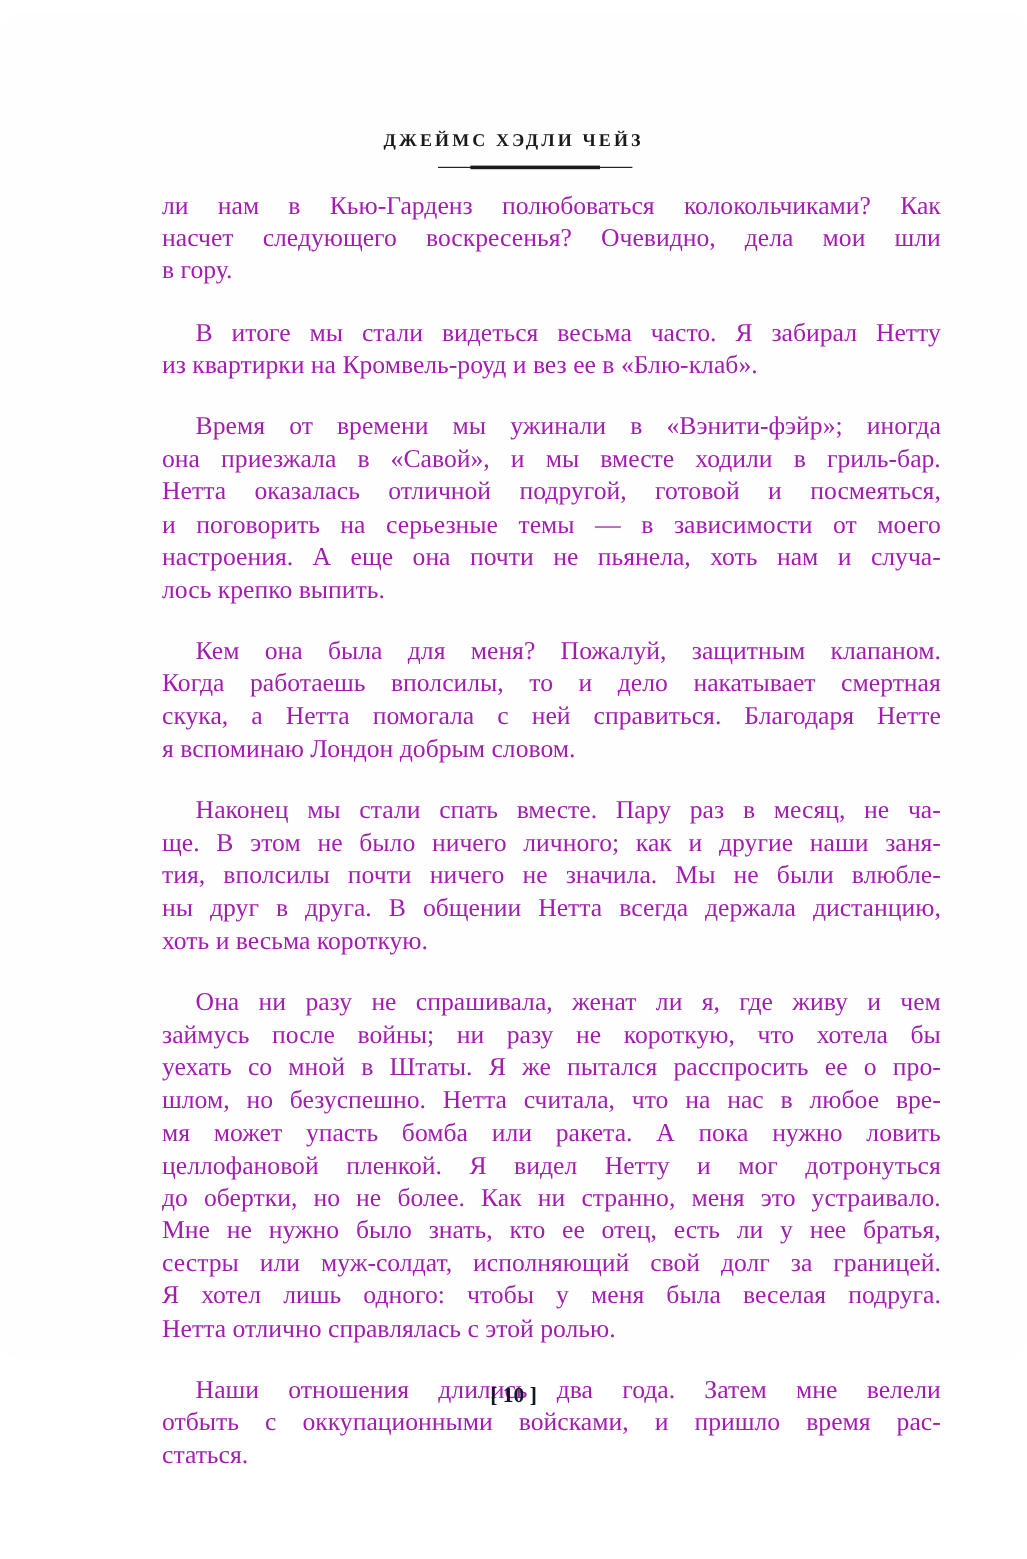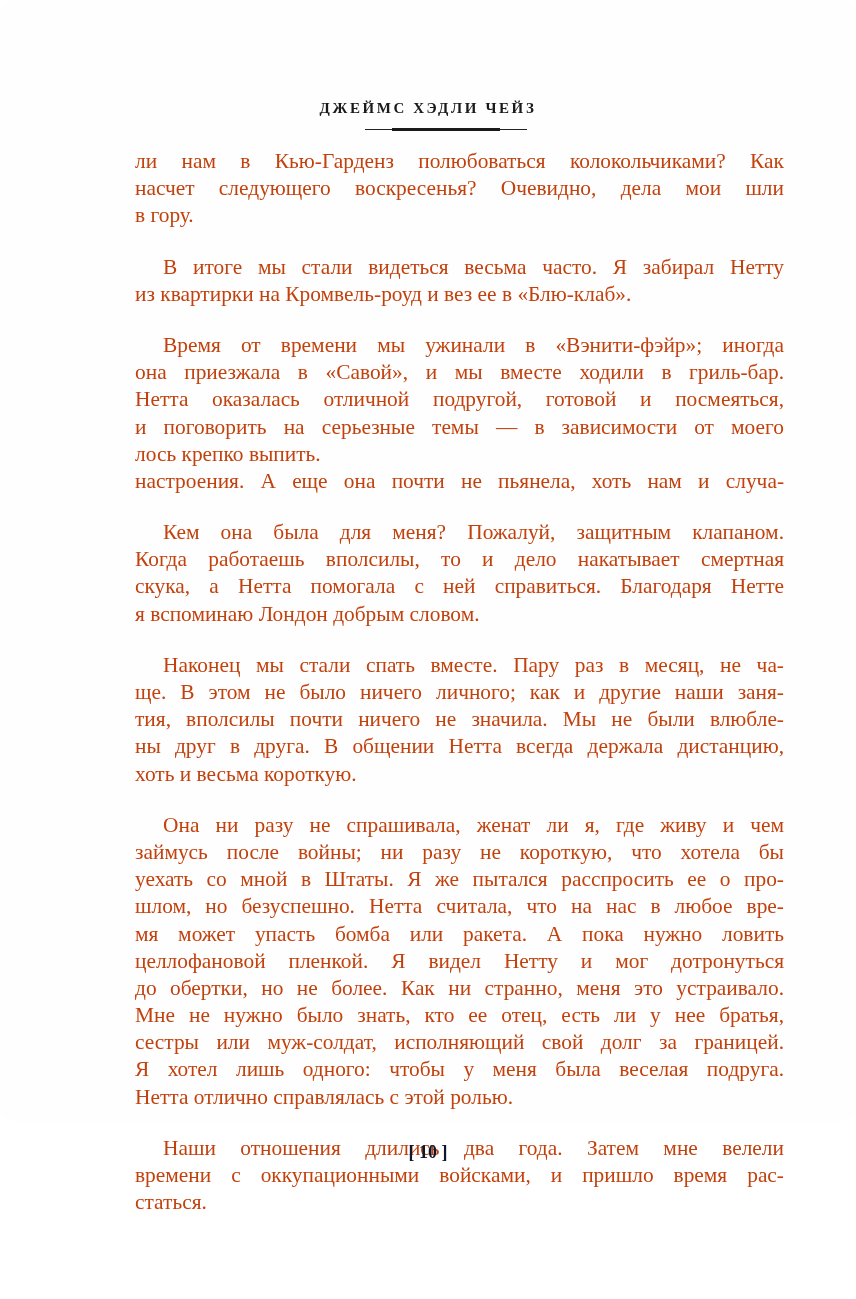--- a/index.html
+++ b/index.html
@@ -1,32 +1,32 @@
 <!DOCTYPE html>
 <html><head>
 <meta charset="utf-8">
 <style>
   html, body { margin: 0; padding: 0; background: #ffffff; }
   body { width: 856px; height: 1299px; position: relative; overflow: hidden; }
-  .page { position: absolute; left: 0; top: 0; width: 856px; height: 1122px; background: #fefefe; border-radius: 16px; }
+  .page { position: absolute; left: 0; top: 10px; width: 856px; height: 1122px; background: #fefefe; border-radius: 16px; }
   .running-head {
     position: absolute; left: 0; width: 856px; top: 100px; text-align: center;
     font-family: "Liberation Serif", serif; font-weight: bold; font-size: 15px;
     letter-spacing: 2.6px; color: #1a1a1a;
   }
   .head-rule {
     position: absolute; top: 129px; left: 365px; width: 162px; height: 1px; background: #222;
   }
   .head-rule-thick {
     position: absolute; top: 128px; left: 392px; width: 108px; height: 3px; background: #1a1a1a;
   }
   .body-text {
     position: absolute; left: 135px; top: 148px; width: 649px;
     font-family: "Liberation Serif", serif; font-size: 21.4px; line-height: 27.2px;
-    color: #c2410c;
+    color: #a21caf;
   }
   .line { display: block; height: 27.2px; white-space: nowrap; text-align: justify; text-align-last: justify; }
   .line.last { text-align-last: left; }
   .line.indent { padding-left: 28px; margin-top: 24px; }
   .folio {
     position: absolute; top: 1142px; left: 0; width: 856px; text-align: center;
     font-family: "Liberation Serif", serif; font-weight: bold; font-size: 18px; color: #0f172a;
   }
 </style>
 </head>
@@ -39,22 +39,22 @@
   <div class="body-text" id="body-text">
       <span class="line">ли нам в Кью-Гарденз полюбоваться колокольчиками? Как</span>
       <span class="line">насчет следующего воскресенья? Очевидно, дела мои шли</span>
       <span class="line last">в гору.</span>
       <span class="line indent">В итоге мы стали видеться весьма часто. Я забирал Нетту</span>
       <span class="line last">из квартирки на Кромвель-роуд и вез ее в «Блю-клаб».</span>
       <span class="line indent">Время от времени мы ужинали в «Вэнити-фэйр»; иногда</span>
       <span class="line">она приезжала в «Савой», и мы вместе ходили в гриль-бар.</span>
       <span class="line">Нетта оказалась отличной подругой, готовой и посмеяться,</span>
       <span class="line">и поговорить на серьезные темы — в зависимости от моего</span>
+      <span class="line">настроения. А еще она почти не пьянела, хоть нам и случа-</span>
       <span class="line last">лось крепко выпить.</span>
-      <span class="line">настроения. А еще она почти не пьянела, хоть нам и случа-</span>
       <span class="line indent">Кем она была для меня? Пожалуй, защитным клапаном.</span>
       <span class="line">Когда работаешь вполсилы, то и дело накатывает смертная</span>
       <span class="line">скука, а Нетта помогала с ней справиться. Благодаря Нетте</span>
       <span class="line last">я вспоминаю Лондон добрым словом.</span>
       <span class="line indent">Наконец мы стали спать вместе. Пару раз в месяц, не ча-</span>
       <span class="line">ще. В этом не было ничего личного; как и другие наши заня-</span>
       <span class="line">тия, вполсилы почти ничего не значила. Мы не были влюбле-</span>
       <span class="line">ны друг в друга. В общении Нетта всегда держала дистанцию,</span>
       <span class="line last">хоть и весьма короткую.</span>
       <span class="line indent">Она ни разу не спрашивала, женат ли я, где живу и чем</span>
@@ -62,17 +62,17 @@
       <span class="line">уехать со мной в Штаты. Я же пытался расспросить ее о про-</span>
       <span class="line">шлом, но безуспешно. Нетта считала, что на нас в любое вре-</span>
       <span class="line">мя может упасть бомба или ракета. А пока нужно ловить</span>
       <span class="line">целлофановой пленкой. Я видел Нетту и мог дотронуться</span>
       <span class="line">до обертки, но не более. Как ни странно, меня это устраивало.</span>
       <span class="line">Мне не нужно было знать, кто ее отец, есть ли у нее братья,</span>
       <span class="line">сестры или муж-солдат, исполняющий свой долг за границей.</span>
       <span class="line">Я хотел лишь одного: чтобы у меня была веселая подруга.</span>
       <span class="line last">Нетта отлично справлялась с этой ролью.</span>
       <span class="line indent">Наши отношения длились два года. Затем мне велели</span>
-      <span class="line">времени с оккупационными войсками, и пришло время рас-</span>
+      <span class="line">отбыть с оккупационными войсками, и пришло время рас-</span>
       <span class="line last">статься.</span>
     </div>
   <div class="folio">[ 10 ]</div>
 </div>
 
 </body></html>

